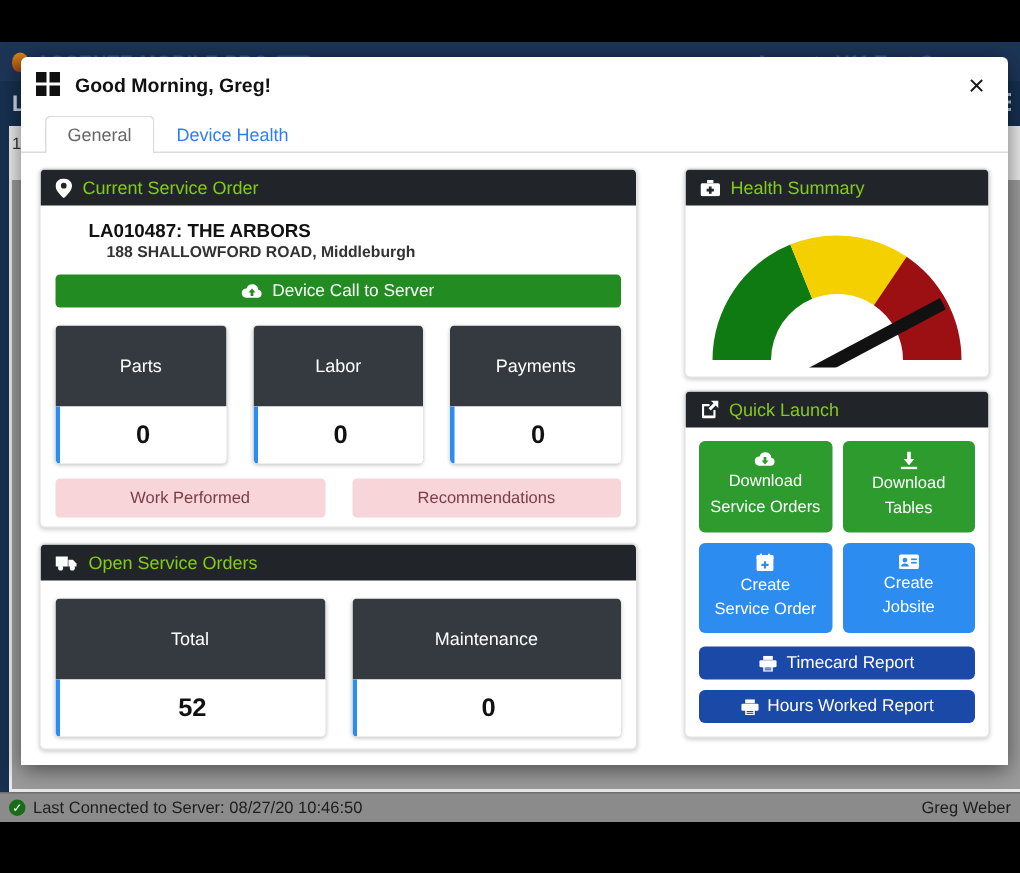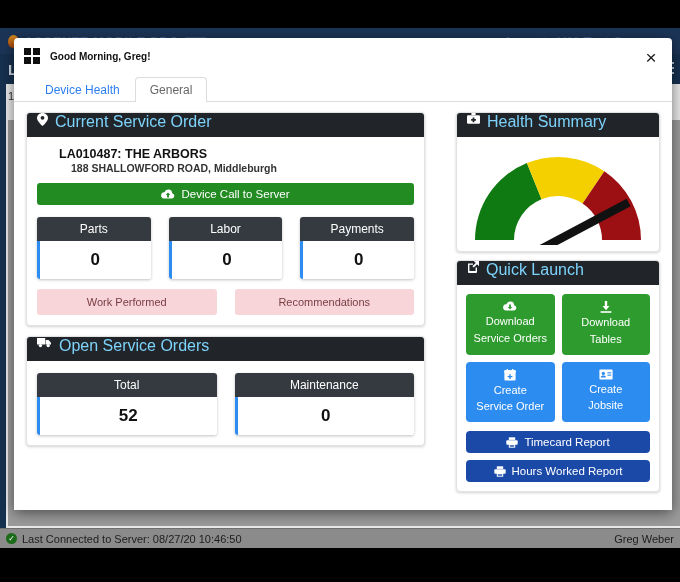--- a/index.html
+++ b/index.html
@@ -75,21 +75,21 @@
     border-radius: 4px;
     box-shadow: 0 3px 14px rgba(0,0,0,.5);
     display: flex; flex-direction: column;
   }
   .modal-head {
     height: 36px; display: flex; align-items: center;
     padding: 0 10px; position: relative;
   }
   .grid-icon { display: grid; grid-template-columns: 7px 7px; gap: 2px; margin-right: 10px; }
   .grid-icon i { width: 7px; height: 7px; background: #111; display: block; }
-  .modal-title { font-size: 10px; font-weight: bold; color: #111; }
+  .modal-title { font-size: 13px; font-weight: bold; color: #111; }
   .close-btn {
     position: absolute; right: 10px; top: 8px;
     width: 22px; height: 22px; border: none; background: transparent;
     font-size: 19px; line-height: 19px; color: #1a1a1a; cursor: pointer;
     font-family: "Liberation Sans", sans-serif;
   }
 
   .tabs {
     display: flex; align-items: flex-end;
     padding: 0 16px; border-bottom: 1px solid #dcdcdc; height: 28px;
@@ -107,44 +107,44 @@
     padding: 10px 12px; background: #fff; overflow: hidden;
   }
   .col-left { width: 418px; display: flex; flex-direction: column; gap: 10px; }
   .col-right { width: 206px; display: flex; flex-direction: column; gap: 8px; margin-left: 21px; }
 
   .panel {
     background: #fff; border: 1px solid #e2e2e2; border-radius: 4px;
     box-shadow: 0 1px 3px rgba(0,0,0,.18); overflow: hidden;
   }
   .panel-head {
-    background: #212529; color: #7dd3fc; height: 24px;
-    display: flex; gap: 7px;
-    padding: 0 10px; font-size: 16px;
+    background: #212529; color: #84cc16; height: 24px;
+    display: flex; align-items: center; gap: 7px;
+    padding: 0 10px; font-size: 12px;
   }
   .panel-body { padding: 10px; }
 
   .so-name { font-size: 12.5px; font-weight: bold; color: #111; padding-left: 22px; }
   .so-addr { font-size: 10.5px; font-weight: bold; color: #333; padding-left: 34px; margin-top: 1px; }
 
   .btn-upload {
     display: flex; align-items: center; justify-content: center; gap: 6px;
     width: 100%; height: 22px; margin-top: 9px;
     background: #228b22; color: #fff; border: none; border-radius: 3px;
     font-size: 11.5px; cursor: pointer; font-family: "Liberation Sans", sans-serif;
   }
 
   .stat-row { display: flex; gap: 18px; margin-top: 12px; }
   .stat-card {
     flex: 1; border-radius: 3px; overflow: hidden;
     box-shadow: 0 1px 3px rgba(0,0,0,.25);
   }
   .stat-head {
     background: #343a40; color: #fff; text-align: center;
-    font-size: 12px; padding: 5px 0;
+    font-size: 12px; padding: 20px 0;
   }
   .stat-val {
     background: #fff; border-left: 3px solid #2d8cf0;
     text-align: center; font-size: 17px; font-weight: bold; color: #111;
     padding: 9px 0;
   }
   .pill-row { display: flex; gap: 18px; margin-top: 10px; }
   .pill {
     flex: 1; background: #f7d5d8; color: #7a3d44;
     border: none; border-radius: 3px; text-align: center;
@@ -209,22 +209,22 @@
           <i></i>
           <i></i>
           <i></i>
           <i></i>
         </span>
       <span class="modal-title">Good Morning, Greg!</span>
       <button class="close-btn">×</button>
     </div>
 
     <div class="tabs">
+      <div class="tab active">General</div>
       <div class="tab link">Device Health</div>
-      <div class="tab active">General</div>
     </div>
 
     <div class="modal-body">
 
       <div class="col-left">
 
         <div class="panel">
           <div class="panel-head">
             <svg width="11" height="13" viewBox="0 0 11 13">
               <path d="M5.5 0C2.5 0 0 2.3 0 5c0 3.6 5.5 8 5.5 8S11 8.6 11 5c0-2.7-2.5-5-5.5-5z" fill="#fff"></path>

